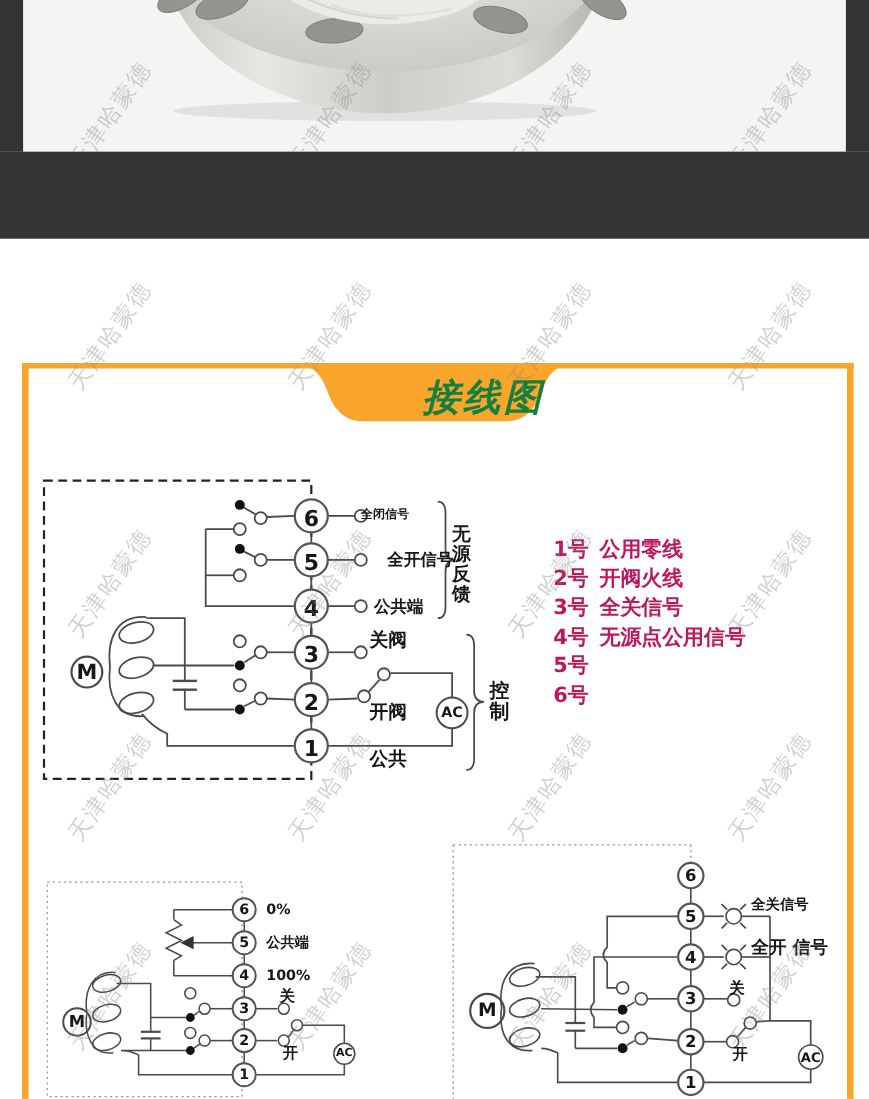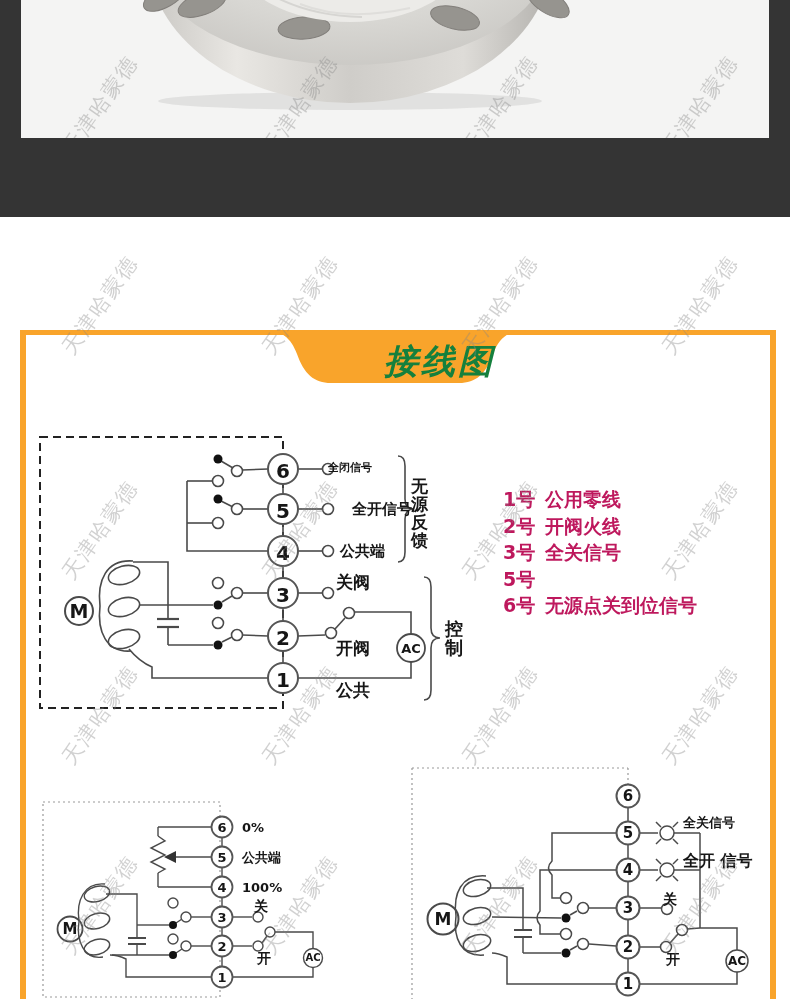--- a/index.html
+++ b/index.html
@@ -325,25 +325,28 @@
     </div>
   <div class="tl-row">
       <span class="tl-num">2号</span>
       <span>开阀火线</span>
     </div>
   <div class="tl-row">
       <span class="tl-num">3号</span>
       <span>全关信号</span>
     </div>
   <div class="tl-row">
+      <span class="tl-num">4号</span>
+      <span>无源点公用信号</span>
+    </div>
+  <div class="tl-row">
       <span class="tl-num">5号</span>
     </div>
   <div class="tl-row">
       <span class="tl-num">6号</span>
-      <span>无源点关到位信号</span>
     </div>
 </div>
 
 <div class="watermark" style="left: 45px; top: 250px;">天津哈蒙德</div>
 <div class="watermark" style="left: 245px; top: 250px;">天津哈蒙德</div>
 <div class="watermark" style="left: 445px; top: 250px;">天津哈蒙德</div>
 <div class="watermark" style="left: 645px; top: 250px;">天津哈蒙德</div>
 <div class="watermark" style="left: 45px; top: 475px;">天津哈蒙德</div>
 <div class="watermark" style="left: 245px; top: 475px;">天津哈蒙德</div>
 <div class="watermark" style="left: 445px; top: 475px;">天津哈蒙德</div>

